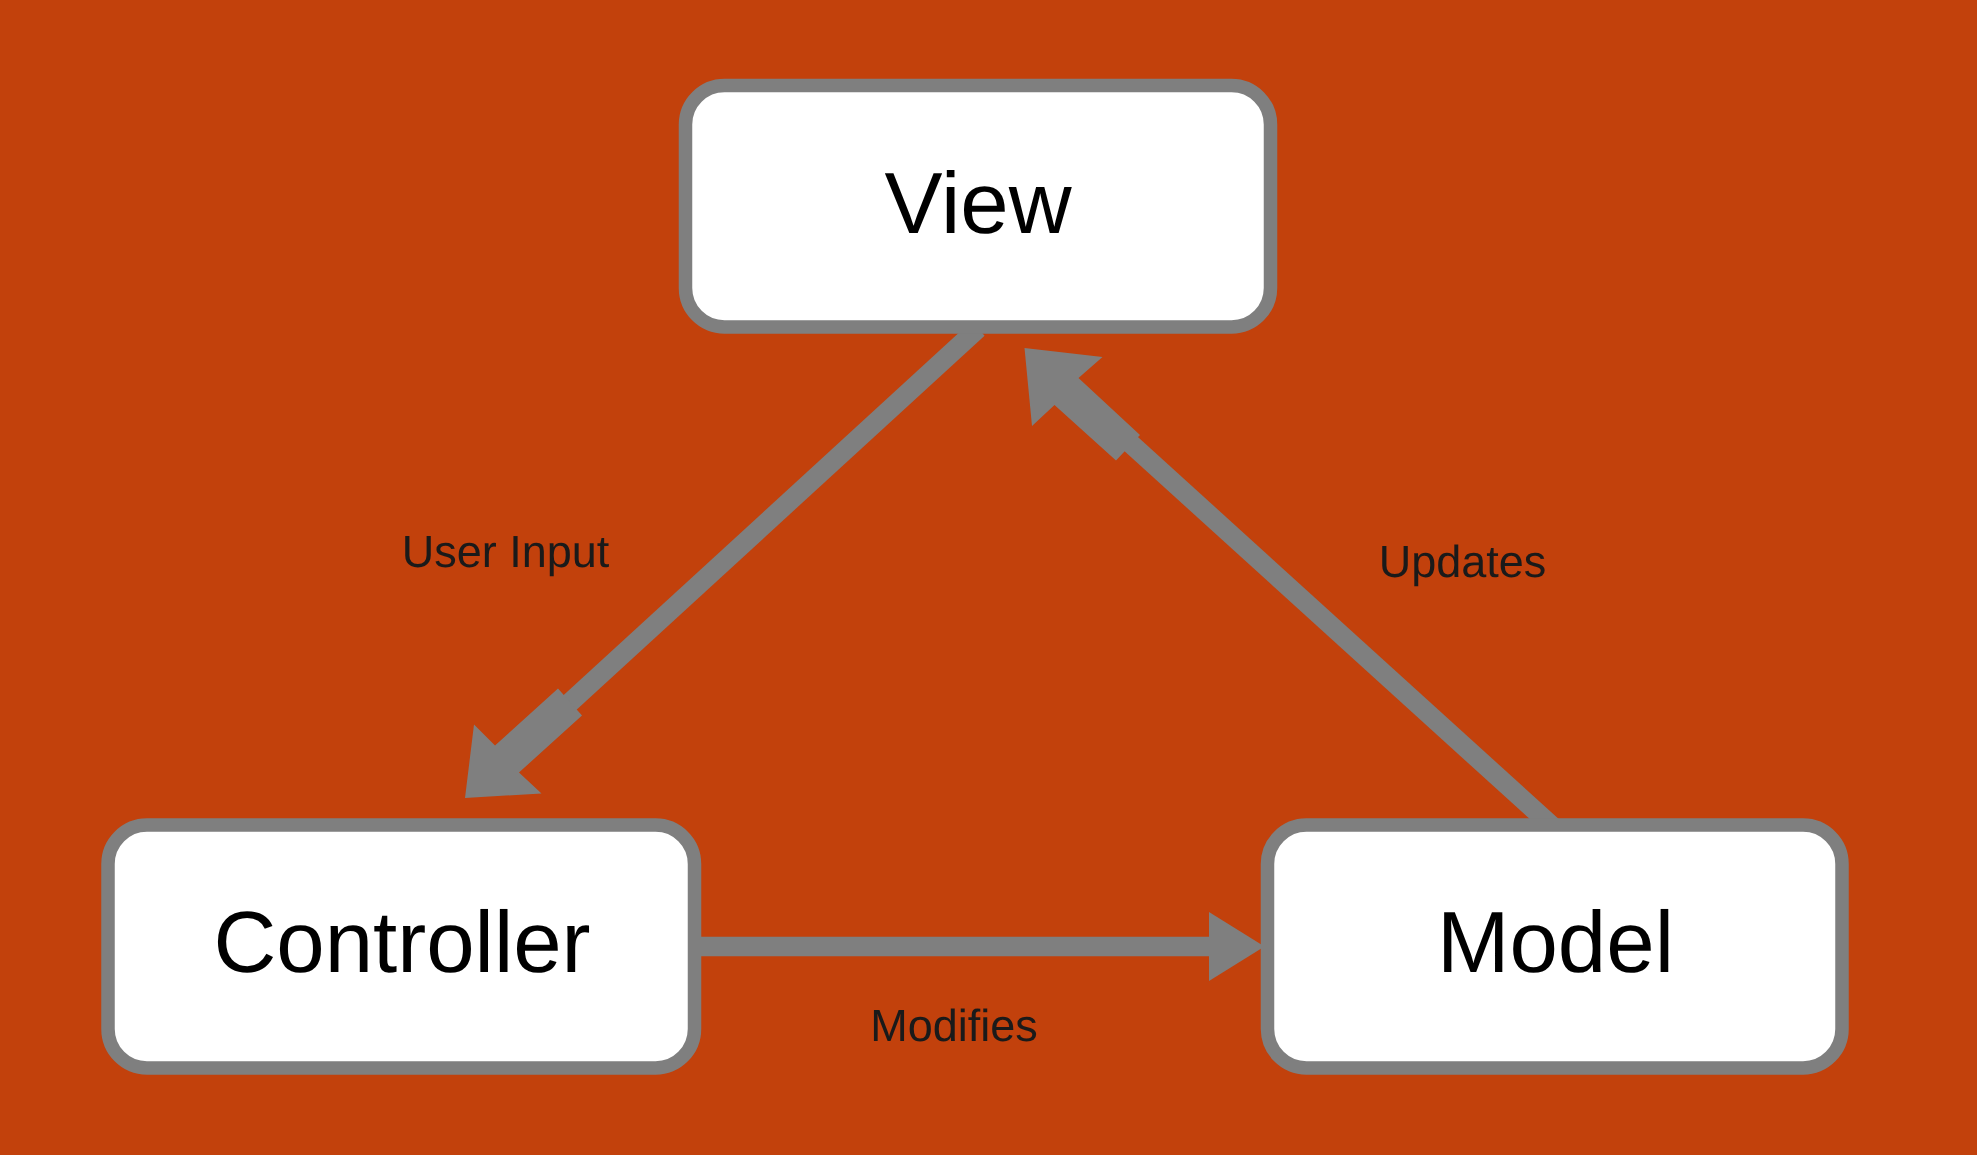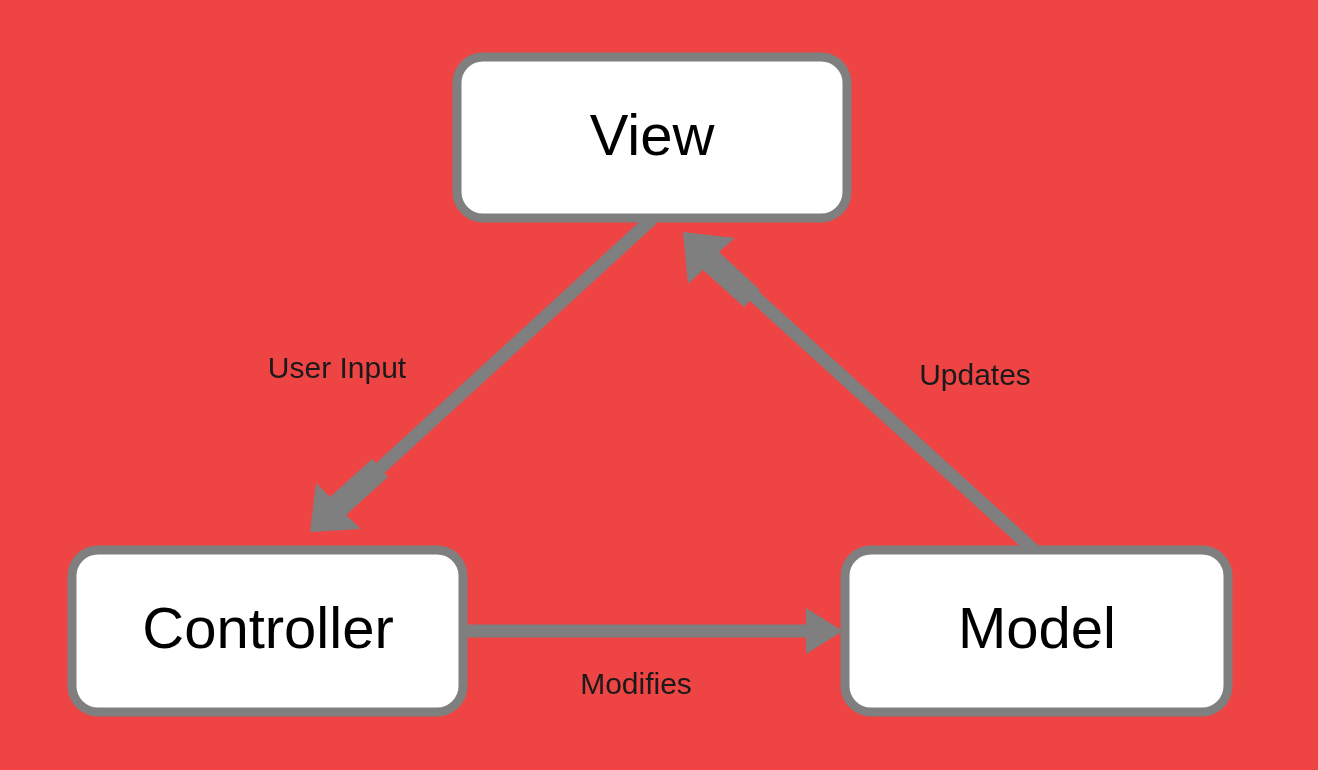--- a/index.html
+++ b/index.html
@@ -11,21 +11,21 @@
   body {
     width: 1318px;
     height: 770px;
     overflow: hidden;
     font-family: "Liberation Sans", sans-serif;
   }
   #diagram-canvas {
     position: relative;
     width: 1318px;
     height: 770px;
-    background: #ef4444;
+    background: #c2410c;
   }
   svg.diagram-svg {
     position: absolute;
     top: 0;
     left: 0;
     width: 1318px;
     height: 770px;
     display: block;
   }
   .node-box {

